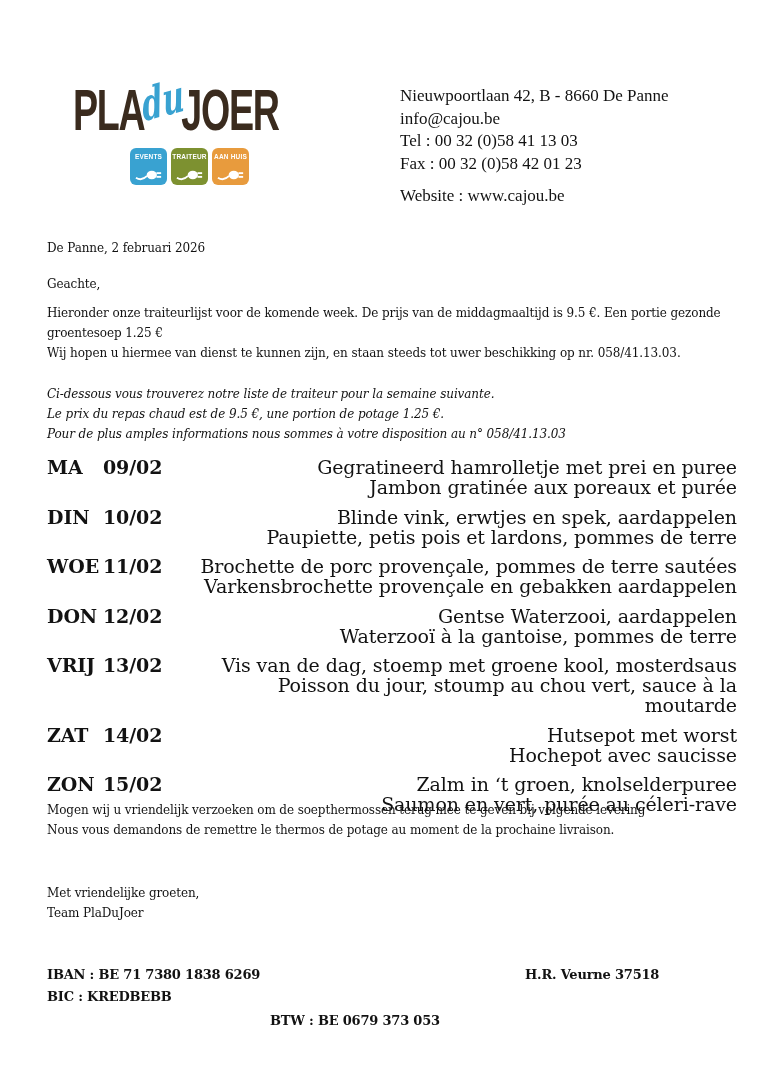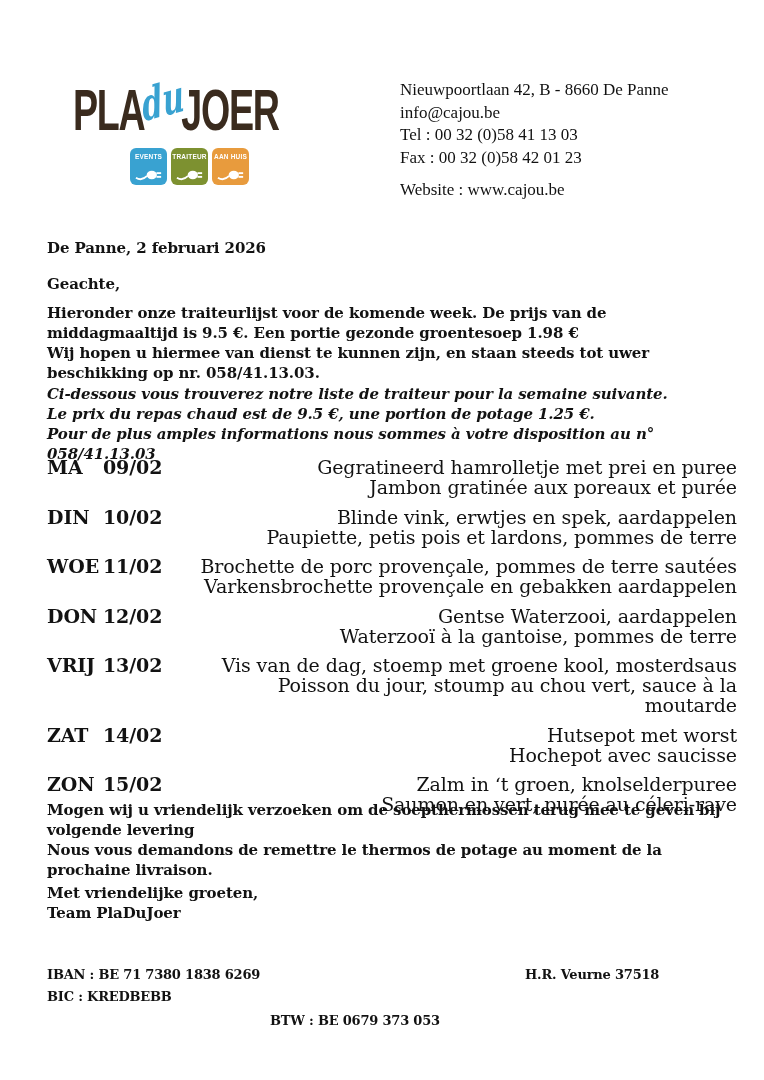--- a/index.html
+++ b/index.html
@@ -52,33 +52,32 @@
     font-family: "Liberation Sans", sans-serif;
     font-weight: bold;
     font-size: 6.5px;
     letter-spacing: 0.2px;
     color: #ffffff;
     white-space: nowrap;
   }
 
   
   .contact {
-    position: absolute; left: 400px; top: 79px;
+    position: absolute; left: 400px; top: 85px;
     font-family: "Liberation Serif", serif;
     font-size: 17px; line-height: 22.5px;
   }
   .contact-website { margin-top: 10px; }
 
   
   .tblock {
     position: absolute; left: 47px; width: 676px;
-    font-size: 15px; line-height: 20px;
+    font-size: 12px; line-height: 20px;
     letter-spacing: -0.1px;
     white-space: pre-line;
-    font-weight: bold;
   }
   .dateline   { top: 238px; }
   .salutation { top: 274px; }
   .intro-nl   { top: 303px; }
   .intro-fr   { top: 384px; font-style: italic; }
   .closing    { top: 800px; }
   .signoff    { top: 883px; }
 
   
   .menu { position: absolute; left: 47px; top: 457px; width: 690px; }
@@ -146,21 +145,21 @@
   <div class="contact">
     <div>Nieuwpoortlaan 42, B - 8660 De Panne</div>
     <div>info@cajou.be</div>
     <div>Tel : 00 32 (0)58 41 13 03</div>
     <div>Fax : 00 32 (0)58 42 01 23</div>
     <div class="contact-website">Website : www.cajou.be</div>
   </div>
 
   <div class="tblock dateline">De Panne, 2 februari 2026</div>
   <div class="tblock salutation">Geachte,</div>
-  <div class="tblock intro-nl">Hieronder onze traiteurlijst voor de komende week. De prijs van de middagmaaltijd is 9.5 €. Een portie gezonde groentesoep 1.98 €
+  <div class="tblock intro-nl">Hieronder onze traiteurlijst voor de komende week. De prijs van de middagmaaltijd is 9.5 €. Een portie gezonde groentesoep 1.25 €
 Wij hopen u hiermee van dienst te kunnen zijn, en staan steeds tot uwer beschikking op nr. 058/41.13.03.</div>
   <div class="tblock intro-fr">Ci-dessous vous trouverez notre liste de traiteur pour la semaine suivante.
 Le prix du repas chaud est de 9.5 €,  une portion de potage 1.25 €.
 Pour de plus amples informations nous sommes à votre disposition au n° 058/41.13.03</div>
 
   <div class="menu">
     <div class="menu-row">
       <span class="menu-day">MA</span>
       <span class="menu-date">09/02</span>
       <span>

